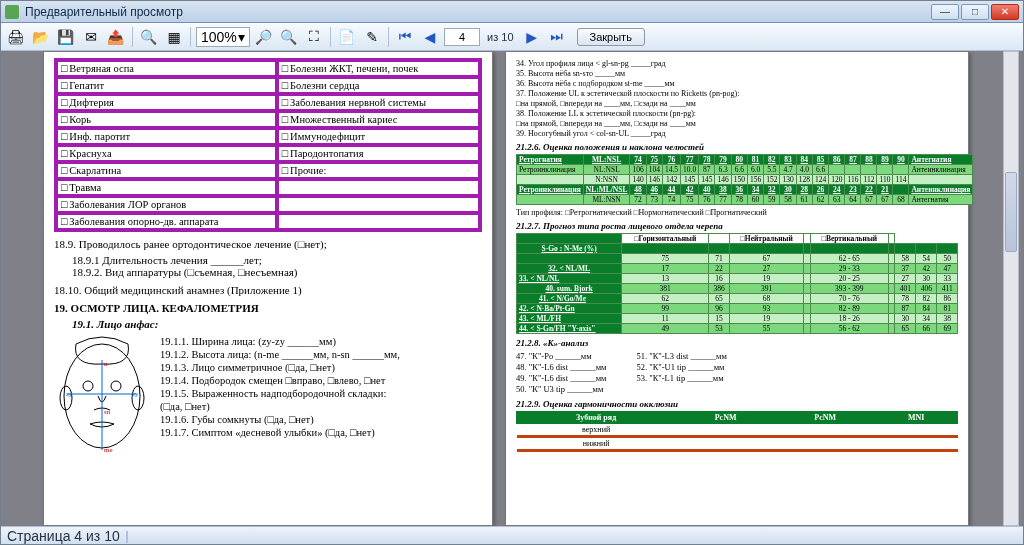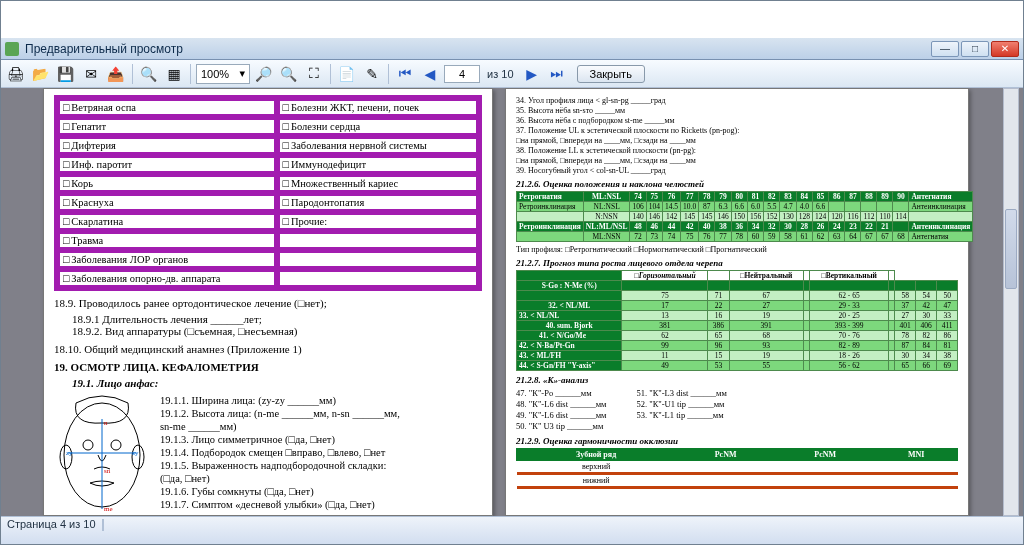--- a/index.html
+++ b/index.html
@@ -1,60 +1,60 @@
 <!DOCTYPE html>
 <html><head>
 <meta charset="utf-8">
 <style>
   * { box-sizing: border-box; margin: 0; padding: 0; }
   body { font-family: "Segoe UI", Tahoma, sans-serif; font-size: 11px; background: #dcdce8; overflow: hidden; }
   .window { width: 1024px; height: 545px; display: flex; flex-direction: column; background: #fff; border: 1px solid #708090; }
-  .titlebar { height: 22px; background: linear-gradient(#d8e4f0,#bcd0e8); display: flex; align-items: center; padding: 0 4px; border-bottom: 1px solid #7890b0; margin-top: 37px; }
+  .titlebar { height: 22px; background: linear-gradient(#d8e4f0,#bcd0e8); display: flex; align-items: center; padding: 0 4px; border-bottom: 1px solid #7890b0; }
   .titlebar .ticon { width: 14px; height: 14px; background: #5aa554; border-radius: 2px; margin-right: 6px; }
   .titlebar .ttext { flex: 1; color: #0c2a4a; font-size: 12px; }
   .winbtns { display: flex; gap: 2px; }
   .winbtn { width: 28px; height: 16px; background: linear-gradient(#eef4fb,#cfe0f1); border: 1px solid #7b96b8; border-radius: 2px; display: flex; align-items: center; justify-content: center; font-size: 10px; color: #234; cursor: pointer; }
   .winbtn.close { background: linear-gradient(#f08070,#d43826); color:#fff; border-color:#b02a1a; }
   .toolbar { height: 28px; background: linear-gradient(#f7fbff,#dbe7f3); border-bottom: 1px solid #b0c0d6; display: flex; align-items: center; padding: 0 4px; gap: 3px; }
   .tbtn { width: 22px; height: 22px; display: flex; align-items: center; justify-content: center; border: 1px solid transparent; border-radius: 3px; cursor: pointer; font-size: 14px; }
   .tsep { width: 1px; height: 20px; background: #b0c0d6; margin: 0 2px; }
-  .zoom { width: 54px; height: 20px; border: 1px solid #9ab; background: #fff; font-size: 11px; padding: 0 4px; display:flex; align-items:center; justify-content:space-between; }
+  .zoom { width: 54px; height: 20px; border: 1px solid #9ab; background: #fff; font-size: 14px; padding: 0 4px; display:flex; align-items:center; justify-content:space-between; }
   .navpage { width: 36px; height: 18px; border: 1px solid #9ab; background: #fff; text-align: center; font-size: 11px; }
   .closebtn { margin-left: 6px; padding: 2px 12px; border: 1px solid #8899aa; background: linear-gradient(#f9fbfe,#dbe5f0); border-radius: 3px; cursor: pointer; font-size: 11px;}
   .viewport { flex: 1; display: flex; background: #808089; overflow: hidden; }
   .gutterL, .gutterR { background: #808089; width: 36px; }
   .gutterR { width: 30px; position:relative; }
   .scrollbar { position:absolute; right:4px; top:0; bottom:0; width:16px; background:#e2e6ec; border:1px solid #b4bccc; }
   .thumb { position:absolute; left:1px; right:1px; top:120px; height:80px; background:linear-gradient(#d1daea,#b7c3d8); border:1px solid #9caac2; border-radius:2px;}
   .pages { flex: 1; display: flex; gap: 12px; background: #808089; padding: 0 6px; overflow:hidden; }
   .page { background: #fff; border: 1px solid #777; box-shadow: 2px 2px 4px rgba(0,0,0,.3); padding: 6px 10px 10px 10px; font-family: "Times New Roman", serif; font-size: 11px; color: #000; }
   .pageL { width: 450px; }
   .pageR { width: 464px; font-size: 8px; }
   table.dis { border-collapse: collapse; width: 100%; }
-  table.dis td { border: 6px solid #a21caf; padding: 1px 3px; font-size: 10.5px; }
+  table.dis td { border: 4px solid #a21caf; padding: 1px 3px; font-size: 10.5px; }
   .chk::before { content: "\25A1"; margin-right: 2px; }
   .sect { margin: 6px 0 4px 0; }
   .sect b { font-weight:bold; }
   .indent { margin-left: 18px; }
   .face { width:96px; height:120px; border:0; display:inline-block; vertical-align:top; }
   .faceBlock { display:flex; gap:10px; margin-top:6px; }
   .faceText { flex:1; }
   .faceText div { margin-bottom:2px; font-size:10.5px; }
   
   table.green { border-collapse: collapse; width:100%; font-size:7.5px; }
   table.green td, table.green th { border:1px solid #4d8a4d; padding:0 2px; text-align:center; }
-  table.green .hdr { background:#0a7d2a; color:#fff; font-weight:bold; }
+  table.green .hdr { background:#0a7d2a; color:#fff; font-weight:bold;text-decoration:underline; }
   table.green .alt { background:#7dd87d; }
   table.green .lt  { background:#c3efc3; }
   .rh { font-weight:bold; font-style:italic; font-size:9px; margin:4px 0 2px 0;}
   .smline { font-size:8px; margin:1px 0;}
   table.occ { border-collapse:collapse; width:100%; font-size:8px; margin-top:2px;}
   table.occ th { background:#0a7d2a; color:#fff; border:1px solid #0a7d2a; padding:1px 4px;}
   table.occ td { border-bottom:3px solid #c2410c; padding:1px 4px;}
-  .statusbar { height:28px; background: linear-gradient(#eef3fa,#d2def0); border-top:1px solid #b0c0d6; font-size:11px; color:#234; padding:1px 6px;}
+  .statusbar { height:18px; background: linear-gradient(#eef3fa,#d2def0); border-top:1px solid #b0c0d6; font-size:14px; color:#234; padding:1px 6px;}
   .szsep { display:inline-block; width:2px; height:12px; background:#b0c0d6; margin:0 6px; vertical-align:middle;}
   .navtxt{font-size:11px; color:#234; margin:0 4px;}
   .kblock { display:flex; gap:30px; font-size:8.5px; margin-top:2px;}
   .kblock div div{margin:1px 0;}
 </style>
 </head>
 <body>
 
 <div class="window">
 
@@ -111,26 +111,26 @@
               </tr>
               <tr>
                 <td><span class="chk"></span>Гепатит</td>
                 <td><span class="chk"></span>Болезни сердца</td>
               </tr>
               <tr>
                 <td><span class="chk"></span>Дифтерия</td>
                 <td><span class="chk"></span>Заболевания нервной системы</td>
               </tr>
               <tr>
+                <td><span class="chk"></span>Корь</td>
+                <td><span class="chk"></span>Множественный кариес</td>
+              </tr>
+              <tr>
                 <td><span class="chk"></span>Инф. паротит</td>
                 <td><span class="chk"></span>Иммунодефицит</td>
-              </tr>
-              <tr>
-                <td><span class="chk"></span>Корь</td>
-                <td><span class="chk"></span>Множественный кариес</td>
               </tr>
               <tr>
                 <td><span class="chk"></span>Краснуха</td>
                 <td><span class="chk"></span>Пародонтопатия</td>
               </tr>
               <tr>
                 <td><span class="chk"></span>Скарлатина</td>
                 <td><span class="chk"></span>Прочие:</td>
               </tr>
               <tr>
@@ -170,21 +170,20 @@
             <line x1="14" y1="58" x2="82" y2="58" stroke="#06c"></line>
             <text x="12" y="60" font-size="7" fill="#06c">zy</text>
               <text x="78" y="60" font-size="7" fill="#06c">zy</text>
             <text x="50" y="30" font-size="7" fill="#c00">n</text>
             <text x="50" y="78" font-size="7" fill="#c00">sn</text>
             <text x="50" y="116" font-size="7" fill="#c00">me</text>
           </svg>
           <div class="faceText">
             <div>19.1.1. Ширина лица: (zy-zy ______мм)</div>
             <div>19.1.2. Высота лица: (n-me ______мм, n-sn ______мм,</div>
-            <div>sn-me ______мм)</div>
             <div>19.1.3. Лицо симметричное (□да, □нет)</div>
             <div>19.1.4. Подбородок смещен □вправо, □влево, □нет</div>
             <div>19.1.5. Выраженность надподбородочной складки:</div>
             <div>(□да, □нет)</div>
             <div>19.1.6. Губы сомкнуты (□да, □нет)</div>
             <div>19.1.7. Симптом «десневой улыбки» (□да, □нет)</div>
           </div>
         </div>
       </div>
 
@@ -315,21 +314,21 @@
               </tr>
             </tbody>
           </table>
         <div class="smline" style="margin-top:3px">Тип профиля:     □Ретрогнатический     □Нормогнатический     □Прогнатический</div>
 
         <div class="rh">21.2.7. Прогноз типа роста лицевого отдела черепа</div>
         <table class="green">
             <tbody id="t217">
               <tr>
                 <td class="hdr"></td>
-                <td class="" style="font-weight: bold; font-style: italic;">□Горизонтальный</td>
+                <td class="" style="font-weight: bold;">□Горизонтальный</td>
                 <td class="" style="font-weight: bold;"></td>
                 <td class="" style="font-weight: bold;">□Нейтральный</td>
                 <td class="" style="font-weight: bold;"></td>
                 <td class="" style="font-weight: bold;">□Вертикальный</td>
                 <td class="" style="font-weight: bold;"></td>
               </tr>
               <tr class="hdr">
                 <td colspan="1">S-Go : N-Me (%)</td>
                 <td></td>
                 <td></td>

